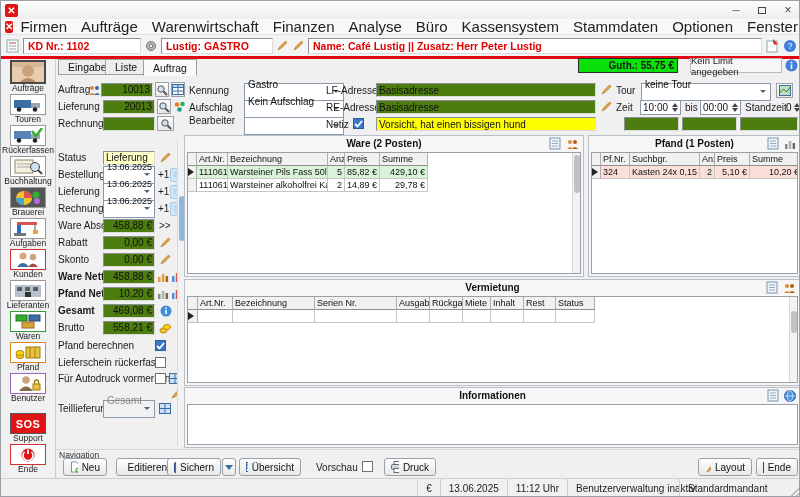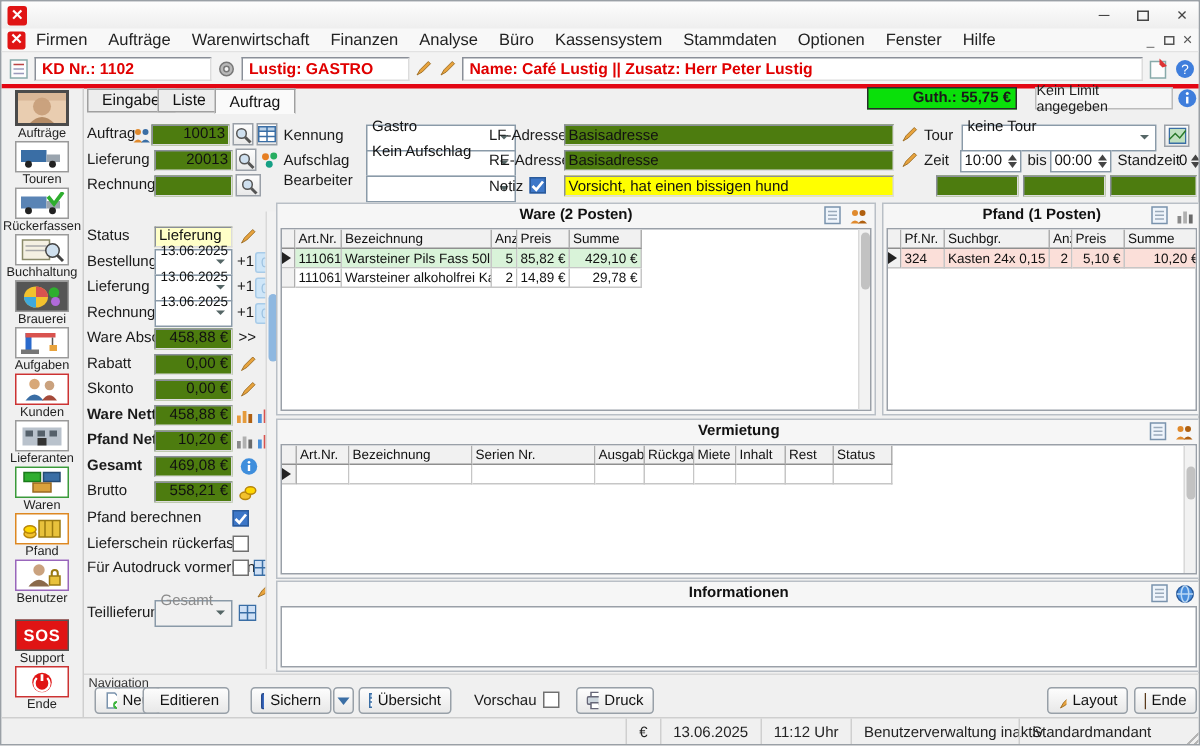--- a/index.html
+++ b/index.html
@@ -5,21 +5,21 @@
   html,body{margin:0;padding:0;background:#d6d6d6;font-family:"Liberation Sans",sans-serif;}
   #app{position:relative;width:800px;height:497px;background:#f0f0f0;overflow:hidden;border:1px solid #9aa0a6;box-sizing:border-box;font-size:11px;color:#111;}
   *{box-sizing:border-box;}
   
   .titlebar{position:absolute;left:0;top:0;width:800px;height:18px;background:linear-gradient(#fdfdfd,#eeeeee);display:flex;align-items:center;}
   .appicon{width:13px;height:13px;background:#e01414;color:#fff;font-weight:bold;font-size:10px;line-height:13px;text-align:center;border-radius:2px;margin-left:4px;}
   .wbtns{margin-left:auto;display:flex;align-items:center;height:100%;}
   .wbtn{width:26px;height:100%;display:flex;align-items:center;justify-content:center;color:#444;font-size:10px;}
   .maxglyph{width:8px;height:7px;border:1px solid #444;display:inline-block;}
   .menubar{position:absolute;left:0;top:18px;width:800px;height:16px;background:#f8f8f8;display:flex;align-items:center;border-bottom:1px solid #e2e2e2;}
-  .menuitem{padding:0 7px;font-size:11px;color:#222;}
+  .menuitem{padding:0 7px;font-size:15px;color:#222;}
   .mdibtns{margin-left:auto;display:flex;align-items:center;gap:6px;padding-right:6px;color:#555;font-size:9px;}
   .custbar{position:absolute;left:0;top:34px;width:800px;height:21px;background:#f3f3f3;display:flex;align-items:center;gap:3px;padding:0 4px;}
   .custfld{background:#fff;border:1px solid;border-color:#8a8f98 #dcdcdc #dcdcdc #8a8f98;height:16px;display:flex;align-items:center;padding:0 4px;color:#e00000;font-weight:bold;font-size:10.5px;white-space:nowrap;overflow:hidden;}
   .redline{position:absolute;left:0;top:55px;width:800px;height:3px;background:#e30613;}
   
   .sidebar{position:absolute;left:0;top:58px;width:55px;height:419px;background:#f0f0f0;border-right:1px solid #cfcfcf;display:flex;flex-direction:column;align-items:center;padding-top:1px;}
   .sb-item{width:54px;text-align:center;margin-bottom:1px;}
   .sb-ico{width:36px;height:21px;margin:0 auto;background:#fff;border:1px solid #9a9a9a;display:flex;align-items:center;justify-content:center;overflow:hidden;}
   .sb-item.selected .sb-ico{border:2px solid #4a4a4a;height:24px;}
   .sb-lbl{font-size:8.5px;line-height:9px;color:#222;}
@@ -754,21 +754,21 @@
     <div class="navlab">Navigation</div>
     <div class="nbtn" style="left:7px;width:44px;">
       <svg width="11" height="12">
           <path d="M1.5 1 h5 l3 3 v7 h-8 Z" fill="#fff" stroke="#7a93ad"></path>
           <circle cx="8" cy="9" r="2.6" fill="#3cb43c"></circle>
           <rect x="7.4" y="7.6" width="1.2" height="2.8" fill="#fff"></rect>
           <rect x="6.6" y="8.4" width="2.8" height="1.2" fill="#fff"></rect>
         </svg>
       <span>Neu</span>
     </div>
-    <div class="nbtn" style="left:39px;width:58px;">
+    <div class="nbtn" style="left:60px;width:58px;">
       <svg width="12" height="12">
           <path d="M2 11 L4 7.5 L9.5 2 L11 3.5 L5.5 9 Z" fill="#e8a33d" stroke="#9a6a20" stroke-width="0.6"></path>
         </svg>
       <span>Editieren</span>
     </div>
     <div class="nbtn" style="left:111px;width:54px;">
       <svg width="11" height="11">
           <rect x="0.5" y="0.5" width="10" height="10" rx="1" fill="#3a6bc4" stroke="#27498a"></rect>
           <rect x="3" y="1" width="5" height="3.5" fill="#dce8f5"></rect>
           <rect x="2.5" y="6" width="6" height="4.5" fill="#fff"></rect>

